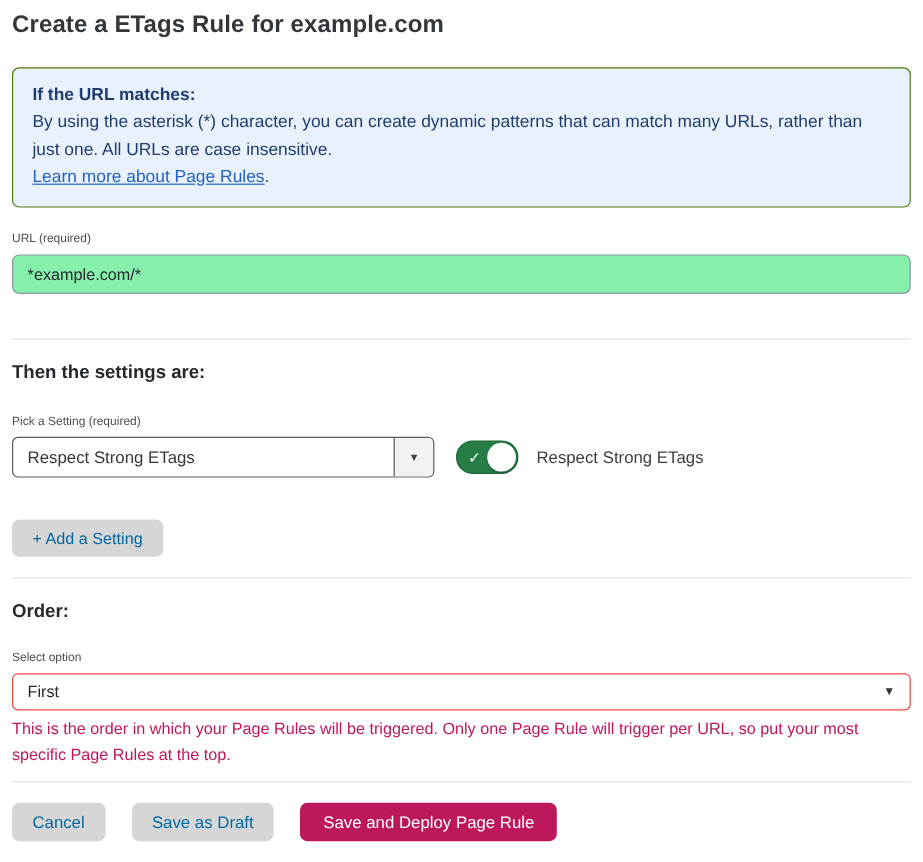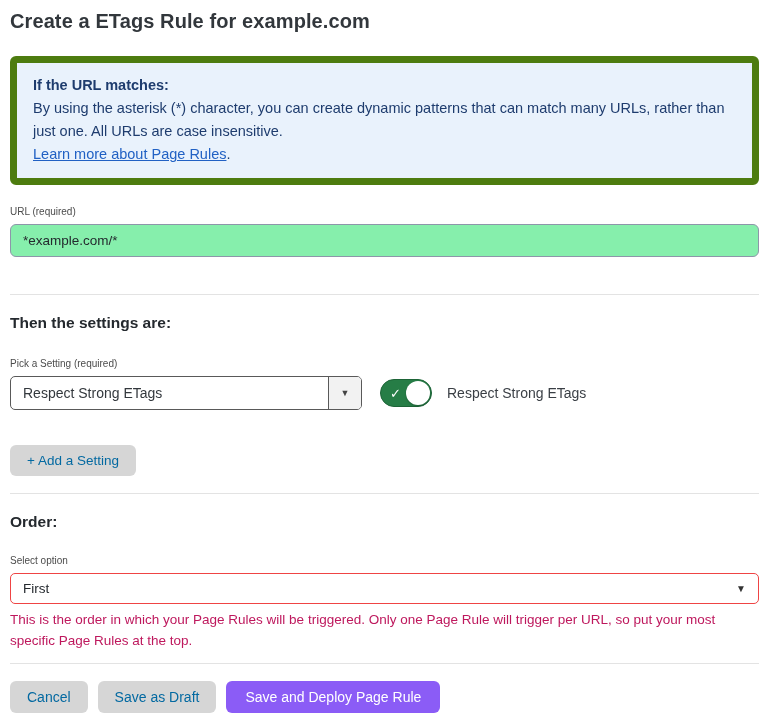--- a/index.html
+++ b/index.html
@@ -16,21 +16,21 @@
   .page-title {
     font-size: 20px;
     font-weight: 700;
     color: #32373c;
     letter-spacing: 0.1px;
     margin-bottom: 23px;
   }
 
   .info-box {
     background: #e9f2fc;
-    border: 7px solid #4d7c0f;
+    border: 1px solid #4d7c0f;
     border-radius: 6px;
     padding: 11px 16px 12px 16px;
     color: #1e3c6e;
     font-size: 14.5px;
     line-height: 23px;
     margin-bottom: 21px;
   }
   .info-box .info-heading { font-weight: 700; }
   .info-box a.learn-link {
     color: #2161c4;
@@ -159,21 +159,21 @@
     font-family: "Liberation Sans", "DejaVu Sans", sans-serif;
     font-size: 13.5px;
     cursor: pointer;
     padding: 0 17px;
     height: 31px;
     color: #0369a1;
     background: #d6d6d6;
   }
   .btn.add-setting { margin-top: 35px; }
   .btn.primary {
-    background: #8b5cf6;
+    background: #be185d;
     color: #ffffff;
     padding: 0 19px;
     height: 32px;
     font-size: 14px;
   }
   .footer-btns .btn { height: 32px; font-size: 14px; }
 
   .order-select {
     width: 100%;
     height: 31px;
@@ -193,21 +193,21 @@
   .help-text {
     margin-top: 5px;
     font-size: 13.5px;
     line-height: 21px;
     color: #be185d;
   }
 
   .footer-btns {
     display: flex;
     align-items: center;
-    gap: 10px;
+    gap: 22px;
   }
 </style>
 </head>
 <body>
 
 <div class="container">
 
   <h1 class="page-title">Create a ETags Rule for example.com</h1>
 
   <div class="info-box">

